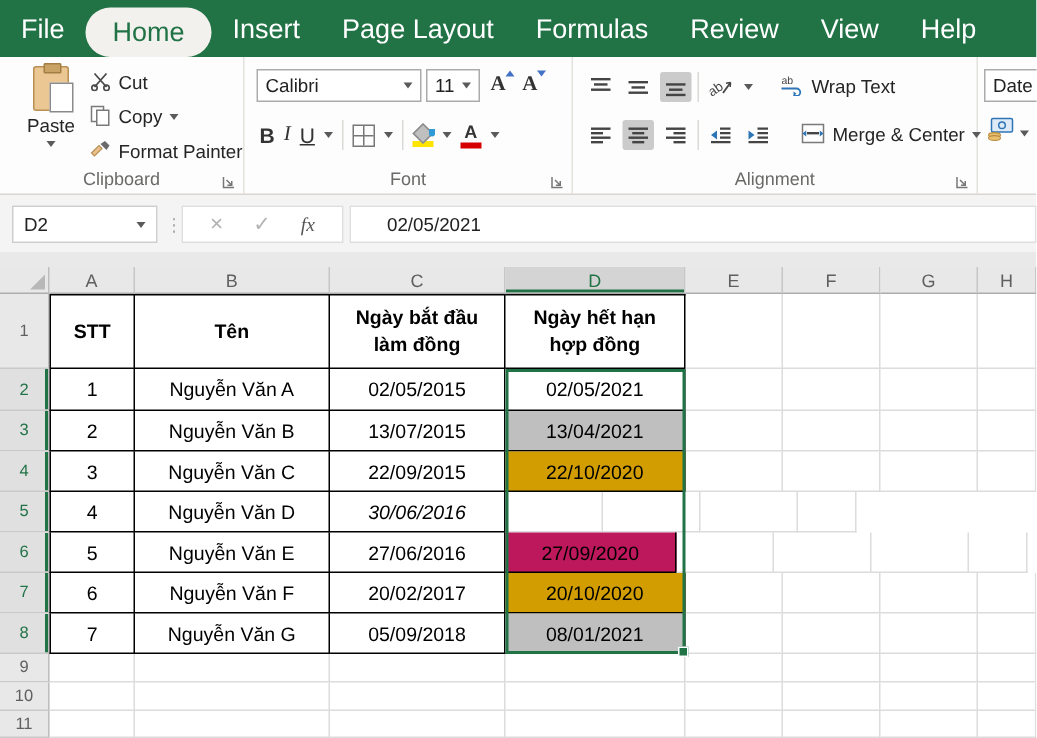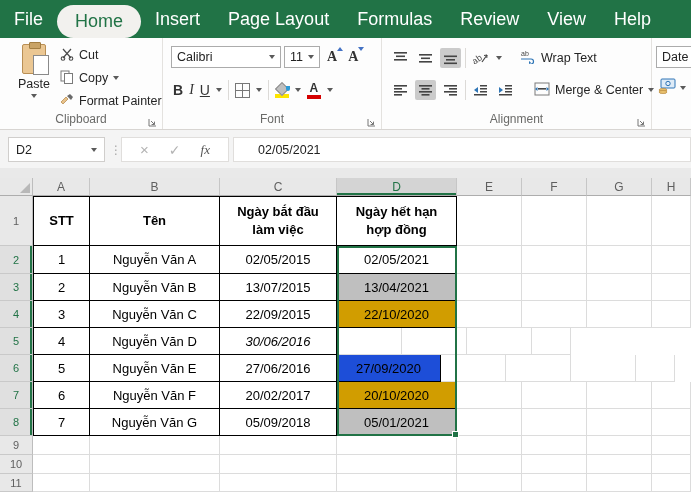--- a/index.html
+++ b/index.html
@@ -389,21 +389,21 @@
         <div class="col-h sel" style="width: 120px;">D</div>
         <div class="col-h" style="width: 65px;">E</div>
         <div class="col-h" style="width: 65px;">F</div>
         <div class="col-h" style="width: 65px;">G</div>
         <div class="col-h" style="width: 39px;">H</div>
       </div>
       <div class="srow" style="height: 50px;">
         <div class="row-h">1</div>
         <div class="cell tbl tl-left tl-top th" style="width: 57px;">STT</div>
         <div class="cell tbl tl-top th" style="width: 130px;">Tên</div>
-        <div class="cell tbl tl-top th" style="width: 117px;">Ngày bắt đầu làm việc</div>
+        <div class="cell tbl tl-top th" style="width: 117px;">Ngày bắt đầu làm đồng</div>
         <div class="cell tbl tl-top th" style="width: 120px;">Ngày hết hạn hợp đồng</div>
         <div class="cell" style="width: 65px;"></div>
         <div class="cell" style="width: 65px;"></div>
         <div class="cell" style="width: 65px;"></div>
         <div class="cell" style="width: 39px;"></div>
       </div>
       <div class="srow" style="height: 28px;">
         <div class="row-h sel">2</div>
         <div class="cell tbl tl-left" style="width: 57px;">1</div>
         <div class="cell tbl" style="width: 130px;">Nguyễn Văn A</div>
@@ -444,21 +444,21 @@
         <div class="cell" style="width: 65px;"></div>
         <div class="cell" style="width: 65px;"></div>
         <div class="cell" style="width: 65px;"></div>
         <div class="cell" style="width: 39px;"></div>
       </div>
       <div class="srow" style="height: 27px;">
         <div class="row-h sel">6</div>
         <div class="cell tbl tl-left" style="width: 57px;">5</div>
         <div class="cell tbl" style="width: 130px;">Nguyễn Văn E</div>
         <div class="cell tbl" style="width: 117px;">27/06/2016</div>
-        <div class="cell tbl" style="width: 104px; background: #1d4ed8;">27/09/2020</div>
+        <div class="cell tbl" style="width: 114px; background: #be185d;">27/09/2020</div>
         <div class="cell" style="width: 65px;"></div>
         <div class="cell" style="width: 65px;"></div>
         <div class="cell" style="width: 65px;"></div>
         <div class="cell" style="width: 39px;"></div>
       </div>
       <div class="srow" style="height: 27px;">
         <div class="row-h sel">7</div>
         <div class="cell tbl tl-left" style="width: 57px;">6</div>
         <div class="cell tbl" style="width: 130px;">Nguyễn Văn F</div>
         <div class="cell tbl" style="width: 117px;">20/02/2017</div>
@@ -466,21 +466,21 @@
         <div class="cell" style="width: 65px;"></div>
         <div class="cell" style="width: 65px;"></div>
         <div class="cell" style="width: 65px;"></div>
         <div class="cell" style="width: 39px;"></div>
       </div>
       <div class="srow" style="height: 27px;">
         <div class="row-h sel">8</div>
         <div class="cell tbl tl-left" style="width: 57px;">7</div>
         <div class="cell tbl" style="width: 130px;">Nguyễn Văn G</div>
         <div class="cell tbl" style="width: 117px;">05/09/2018</div>
-        <div class="cell tbl" style="width: 120px; background: rgb(191, 191, 191);">05/01/2021</div>
+        <div class="cell tbl" style="width: 120px; background: rgb(191, 191, 191);">08/01/2021</div>
         <div class="cell" style="width: 65px;"></div>
         <div class="cell" style="width: 65px;"></div>
         <div class="cell" style="width: 65px;"></div>
         <div class="cell" style="width: 39px;"></div>
       </div>
       <div class="srow" style="height: 19px;">
         <div class="row-h">9</div>
         <div class="cell" style="width: 57px;"></div>
         <div class="cell" style="width: 130px;"></div>
         <div class="cell" style="width: 117px;"></div>

